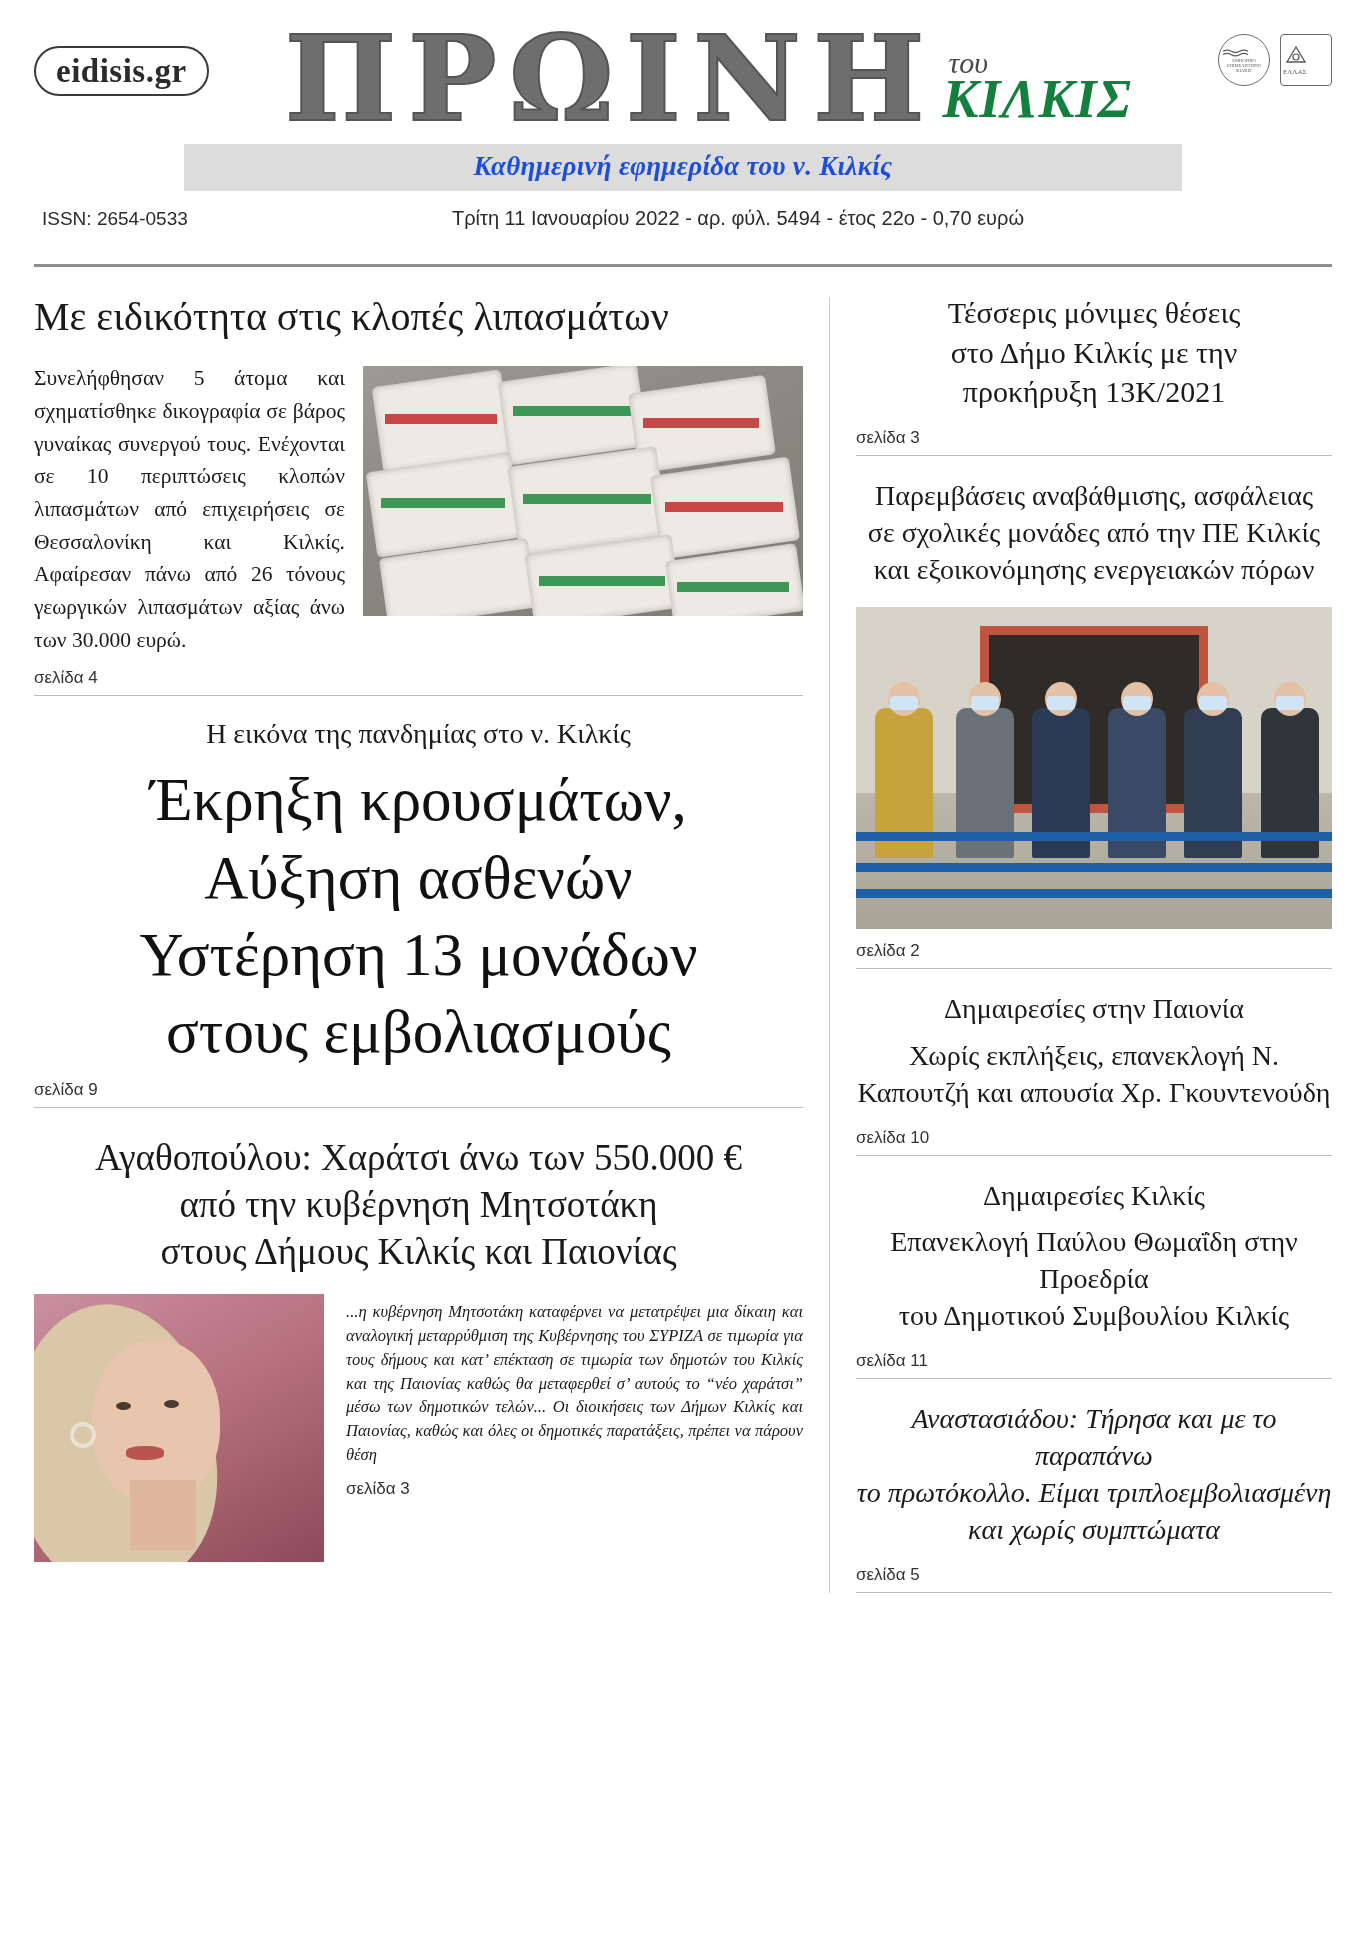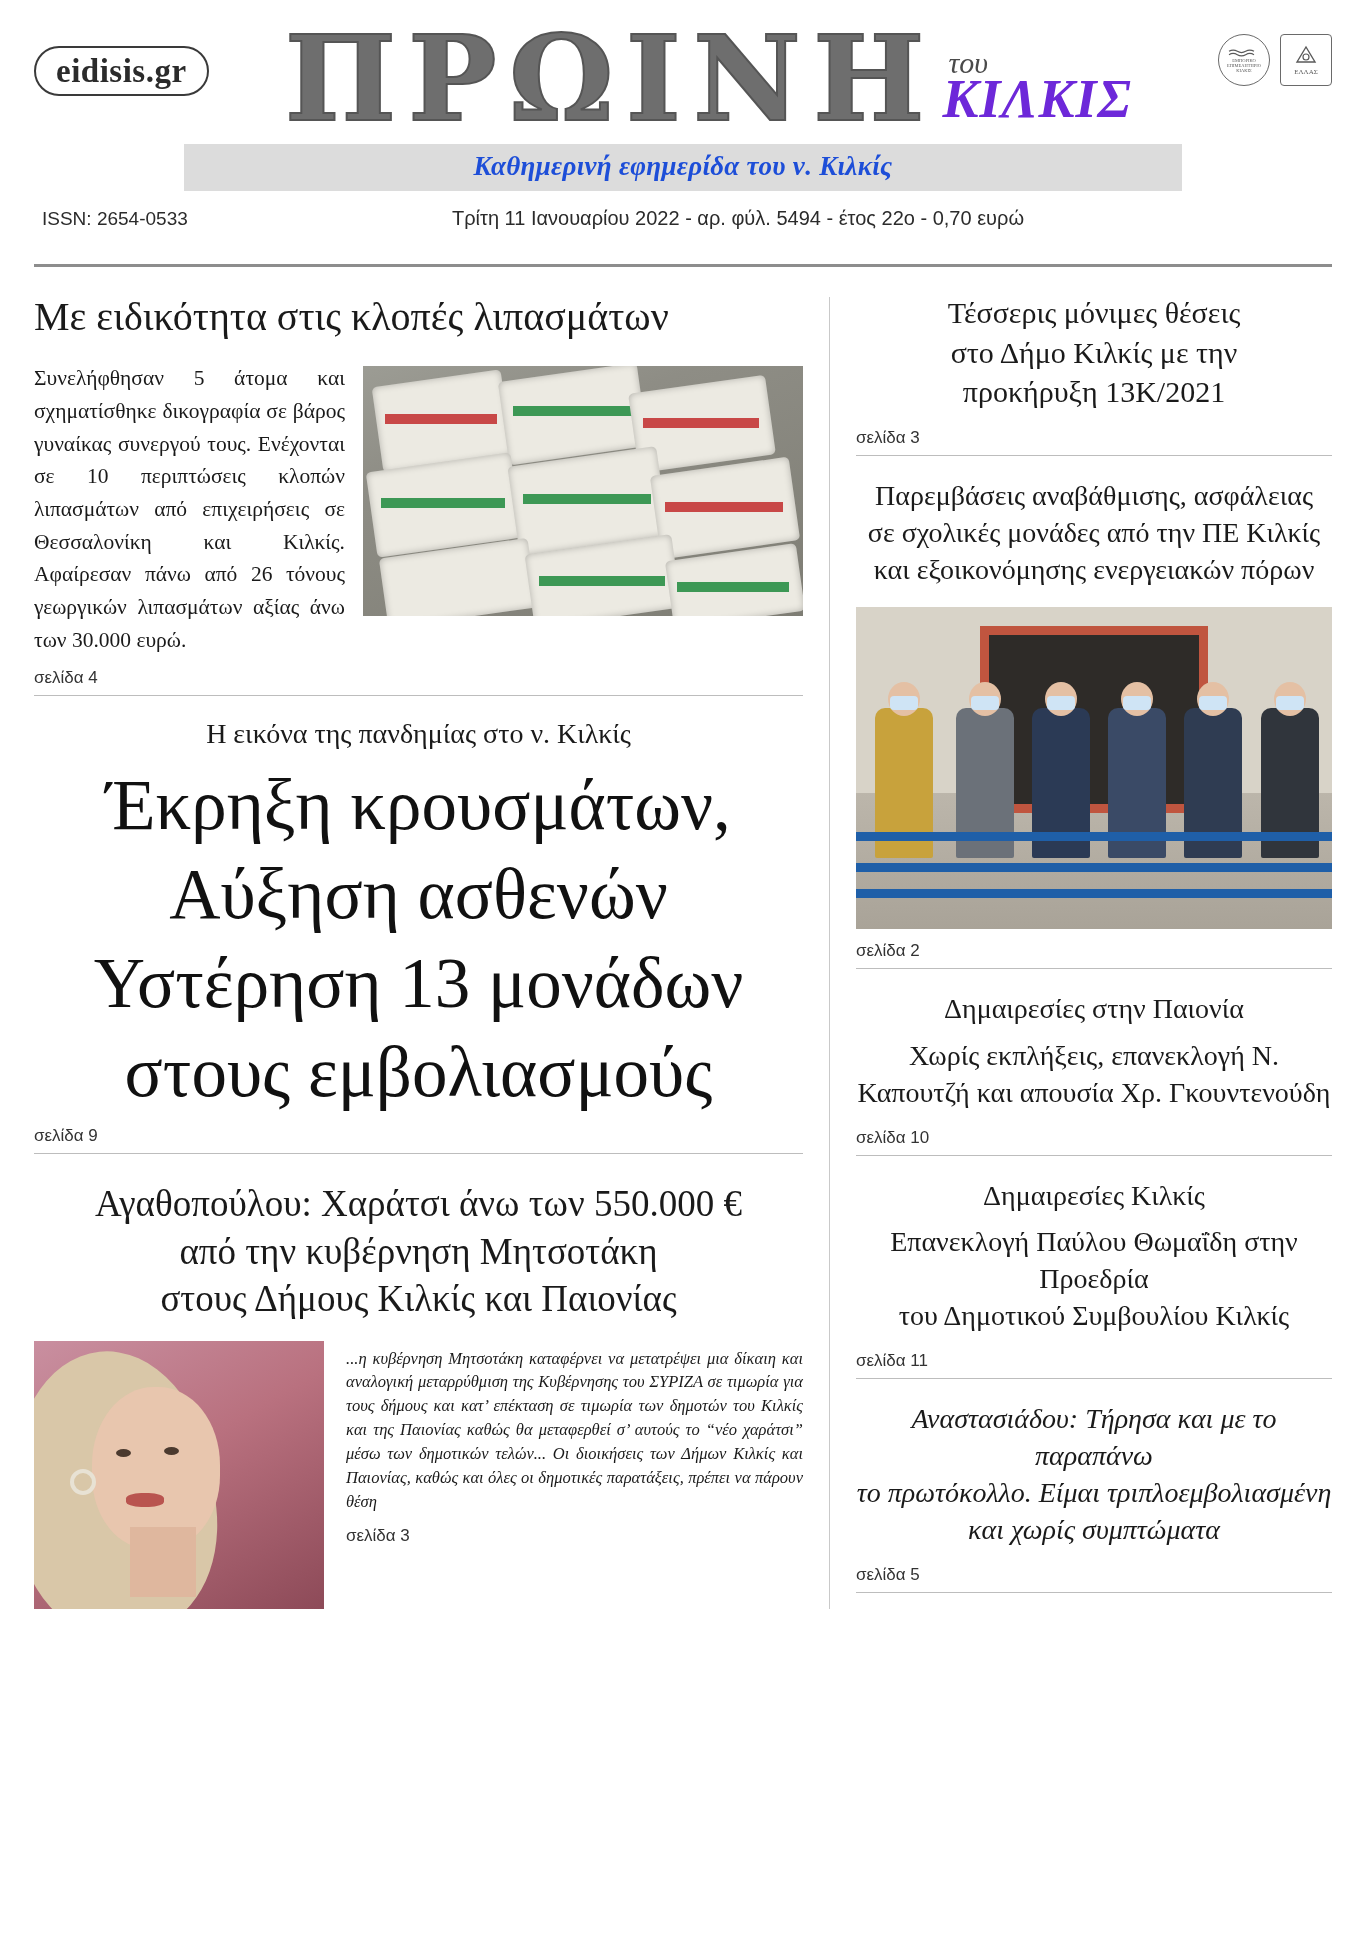--- a/index.html
+++ b/index.html
@@ -71,35 +71,35 @@
     color: #4a4a4a;
     display: block;
     margin-bottom: -12px;
     margin-left: 6px;
   }
   .logo-kilkis {
     font-family: "Liberation Serif", serif;
     font-style: italic;
     font-weight: bold;
     font-size: 54px;
-    color: #6d28d9;
+    color: #15803d;
     letter-spacing: 1px;
   }
   .stamps {
     display: flex;
     gap: 10px;
     margin-top: 14px;
   }
   .stamp {
     width: 52px; height: 52px;
     border: 1.5px solid #6a6a6a;
     border-radius: 4px;
     display: flex;
     flex-direction: column;
-    align-items: center;
+    align-items: flex-start;
     justify-content: center;
     font-size: 6px;
     color: #5a5a5a;
     line-height: 1.15;
     text-align: center;
     padding: 2px;
   }
   .stamp.circle-stamp {
     border-radius: 50%;
   }
@@ -213,21 +213,21 @@
 
   .kicker {
     font-family: "Liberation Serif", serif;
     font-size: 28px;
     text-align: center;
     margin: 22px 0 14px 0;
     color: #1a1a1a;
   }
   .big-head {
     font-family: "Liberation Serif", serif;
-    font-size: 71px;
+    font-size: 61px;
     line-height: 1.17;
     text-align: center;
     margin: 0 0 6px 0;
     color: #111;
   }
 
   .headline-2 {
     font-family: "Liberation Serif", serif;
     font-size: 37px;
     line-height: 1.28;

